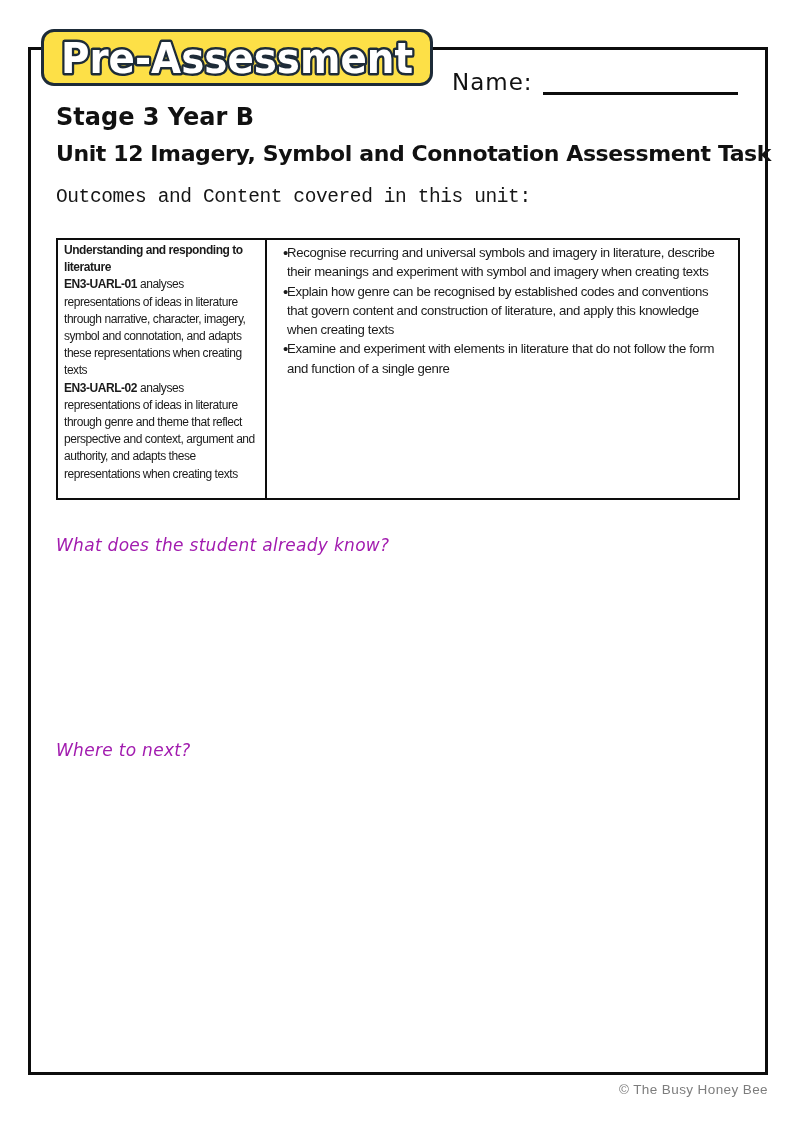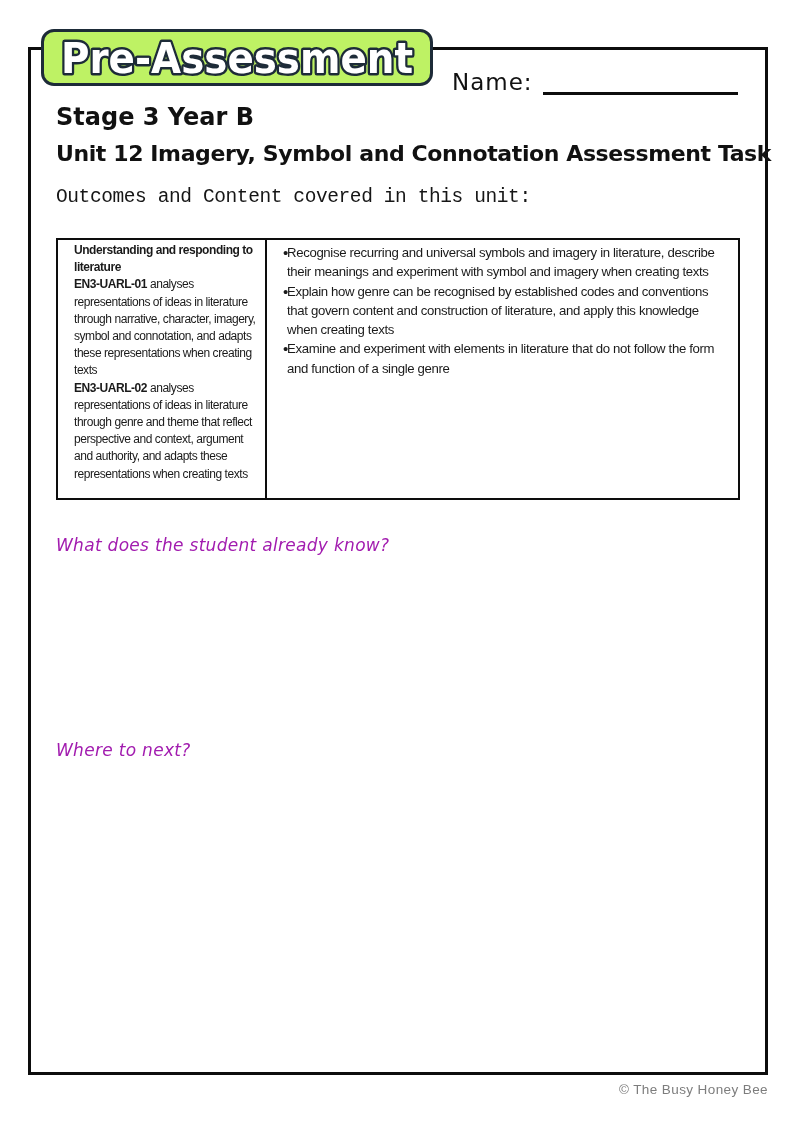--- a/index.html
+++ b/index.html
@@ -18,21 +18,21 @@
     left: 28px; top: 47px;
     width: 740px; height: 1028px;
     border: 3px solid #0d0d0d;
     z-index: 1;
   }
 
   .banner {
     position: absolute;
     left: 41px; top: 29px;
     width: 392px; height: 57px;
-    background: #bef264;
+    background: #fde047;
     border: 3px solid #1d2b38;
     border-radius: 13px;
     z-index: 2;
     display: flex; align-items: center; justify-content: center;
   }
   .banner svg { display: block; }
   .banner text {
     font-family: "DejaVu Sans", sans-serif;
     font-weight: 800;
   }
@@ -83,21 +83,21 @@
     width: 684px; min-height: 262px;
     display: grid;
     grid-template-columns: 209px 1fr;
     border: 2px solid #0d0d0d;
     z-index: 2;
     background: #fff;
   }
   .cell { vertical-align: top; }
   .cell-left {
     border-right: 2px solid #0d0d0d;
-    padding: 2px 5px 3px 16px;
+    padding: 2px 5px 3px 6px;
     font-size: 12px; letter-spacing: -0.45px;
     line-height: 17.2px;
     color: #1a1a1a;
   }
   .cell-left .bold { font-weight: 700; }
   .cell-right {
     padding: 3px 10px 3px 0;
     font-size: 13.2px; letter-spacing: -0.35px;
     line-height: 19.3px;
     color: #1a1a1a;

